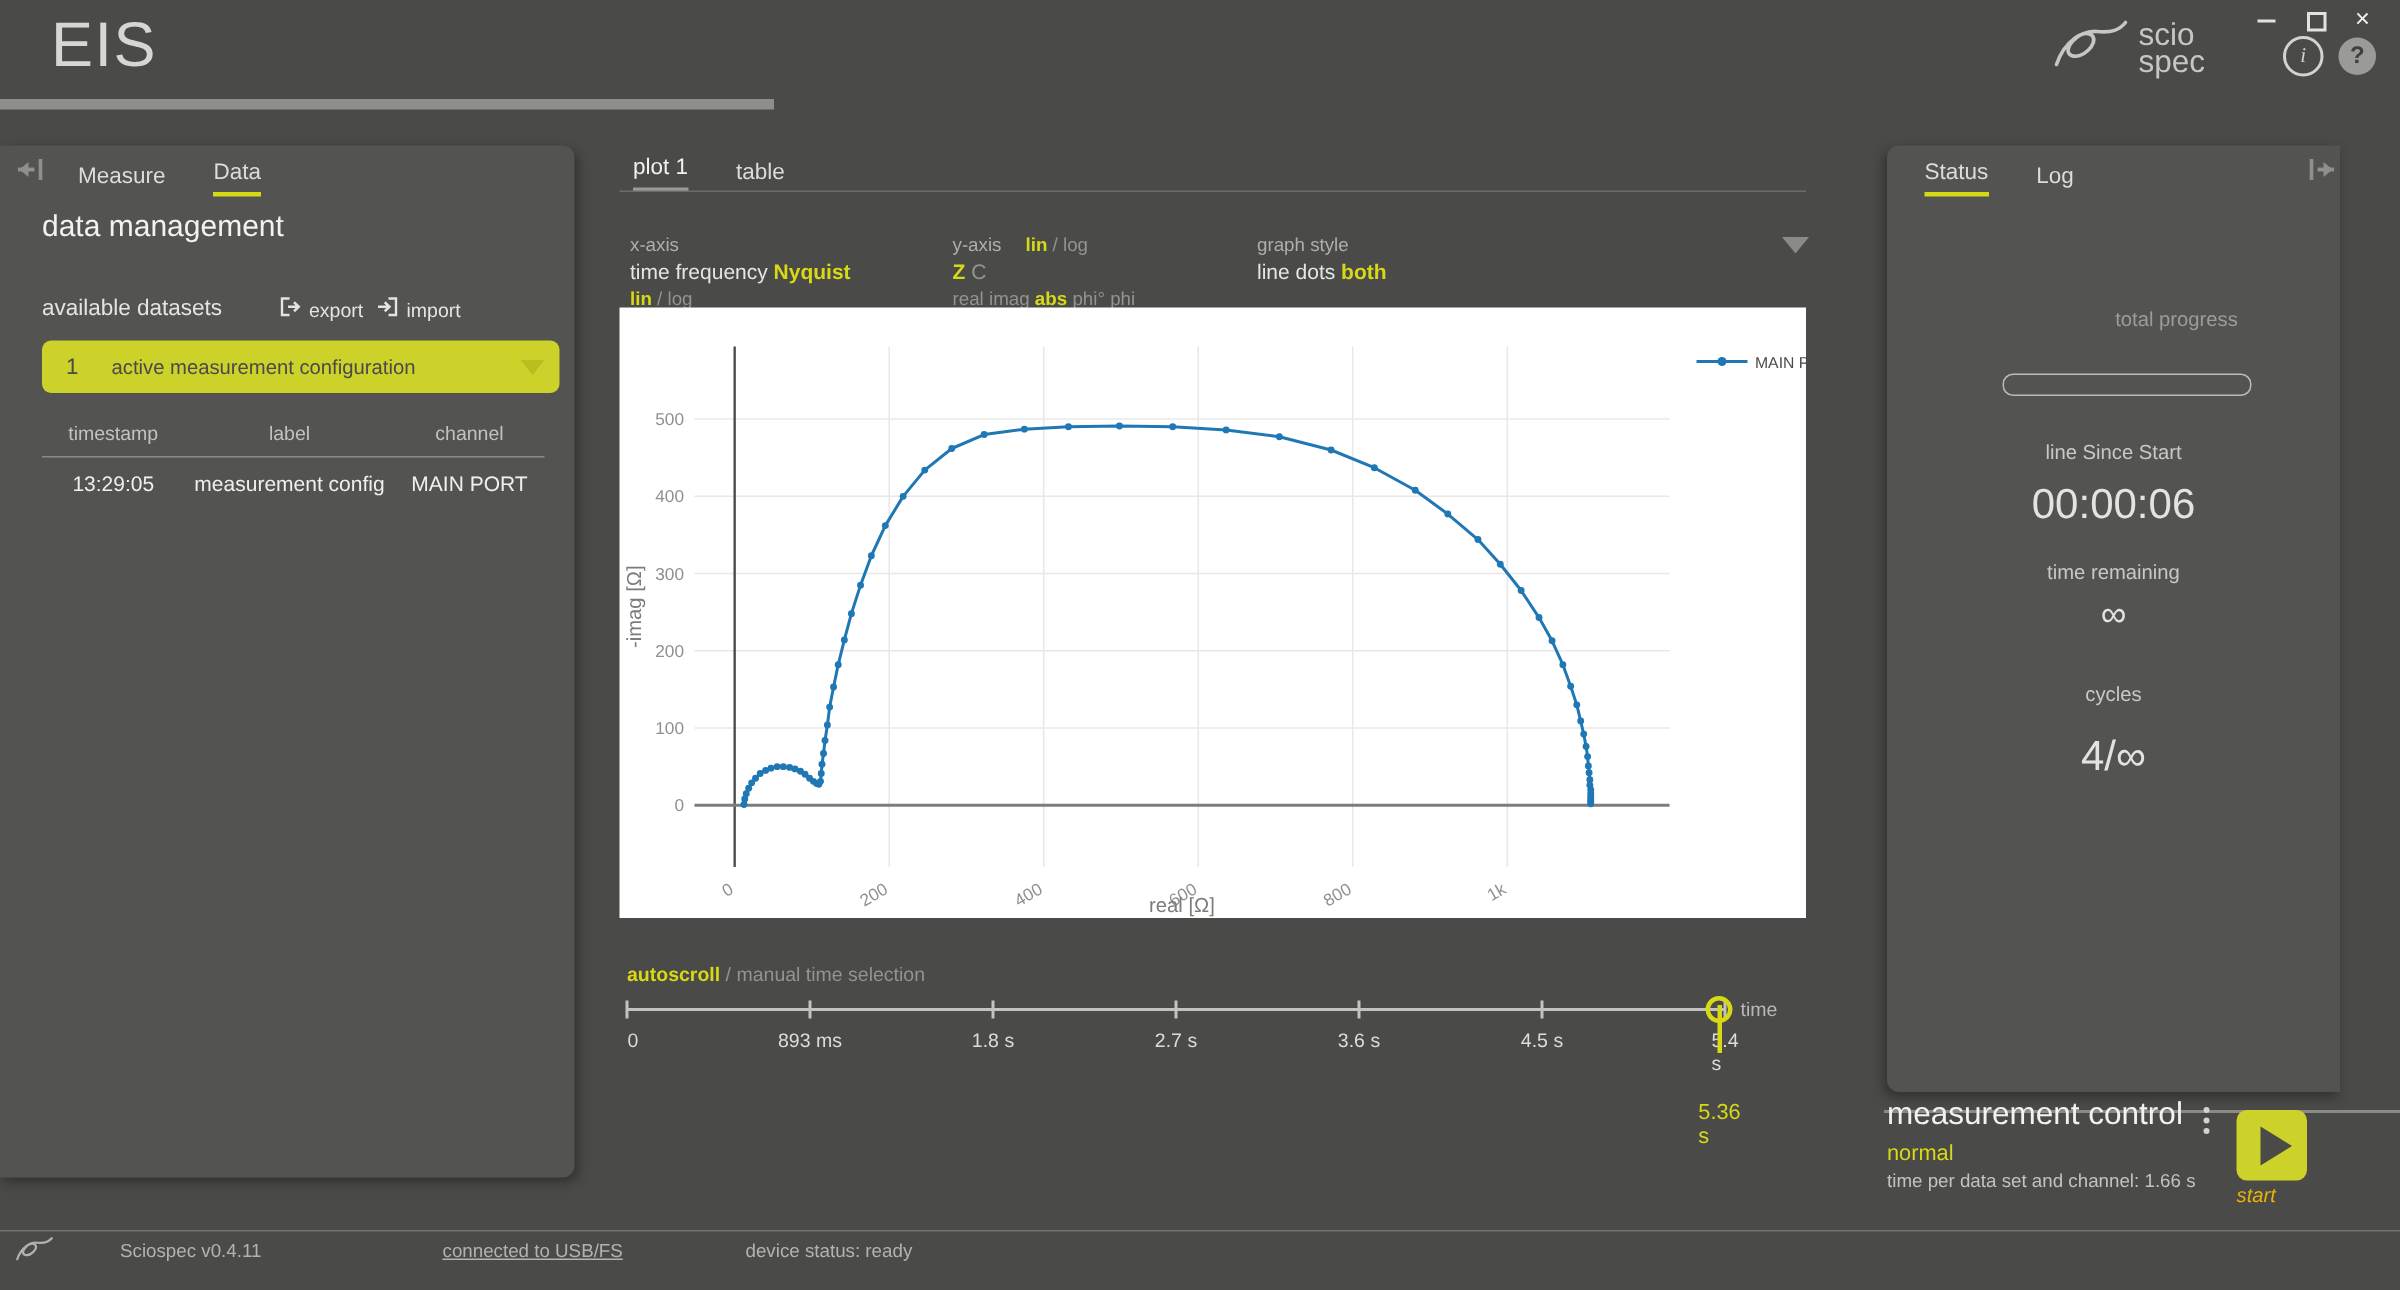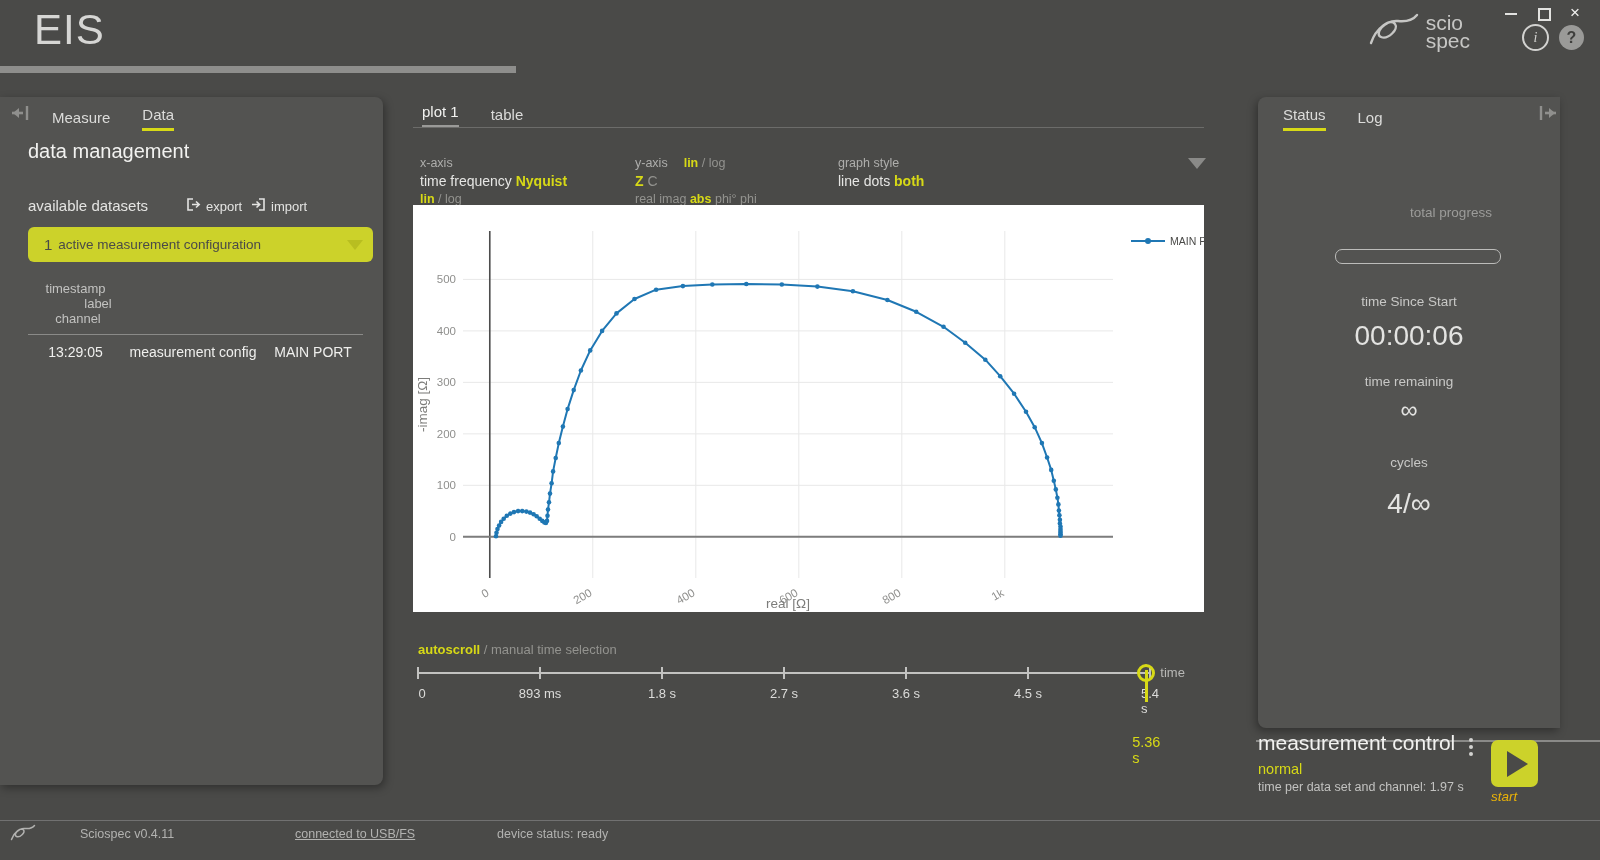--- a/index.html
+++ b/index.html
@@ -34,25 +34,25 @@
   .lp-tabs{position:absolute;left:52px;top:106px;}
   .lp-collapse{position:absolute;left:10px;top:104px;cursor:pointer;}
   .lp-heading{position:absolute;left:28px;top:140px;font-size:20px;color:#f2f2f0;}
   .lp-datasets-label{position:absolute;left:28px;top:197px;font-size:15px;color:#e4e4e2;}
   .lp-export{position:absolute;left:186px;top:197px;}
   .lp-import{position:absolute;left:251px;top:197px;}
   .tool-btn{display:flex;align-items:center;gap:5px;font-size:13px;color:#e4e4e2;cursor:pointer;}
   .dd{position:absolute;left:28px;top:227px;width:345px;height:35px;background:#ccd22a;border-radius:6px;
     display:flex;align-items:center;cursor:pointer;color:#4a4a48;}
   .dd-index{margin-left:16px;font-size:15px;}
-  .dd-label{margin-left:6px;font-size:13.5px;}
+  .dd-label{margin-left:22px;font-size:13.5px;}
   .dd-arrow{position:absolute;right:10px;top:13px;width:0;height:0;border-left:8px solid transparent;
     border-right:8px solid transparent;border-top:10px solid #b8be20;}
   .ds-table{position:absolute;left:28px;top:281px;width:335px;font-size:13px;}
-  .ds-head{display:flex;color:#c2c2c0;padding-bottom:8px;border-bottom:1px solid #8a8a88;flex-direction:column;}
+  .ds-head{display:flex;color:#c2c2c0;padding-bottom:8px;border-bottom:1px solid #8a8a88;}
   .ds-row{display:flex;color:#efefed;font-size:14px;padding-top:9px;cursor:pointer;}
   .ds-c1{width:95px;text-align:center;}
   .ds-c2{width:140px;text-align:center;}
   .ds-c3{width:100px;text-align:center;}
   
   .center-tabs{position:absolute;left:422px;top:103px;}
   .center-rule{position:absolute;left:413px;top:127px;width:791px;height:1px;background:#6c6c6a;}
   .ctrl{position:absolute;font-size:12.5px;color:#aeaeac;}
   .ctrl .row{margin-top:3px;white-space:nowrap;}
   .opts span{cursor:pointer;}
@@ -359,38 +359,38 @@
       <line x1="7" y1="9" x2="18" y2="9" stroke-width="2.6"></line>
       <path d="M11 4 L17 9 L11 14 Z" stroke="none"></path>
     </svg>
   </span>
 
   <div class="rp-center dim-label" style="top:205px;">total progress</div>
   <div class="progress">
     <div class="progress-fill" id="progress-fill" style="width: 0%;"></div>
   </div>
 
-  <div class="rp-center mid-label" style="top:294px;">time Since Start</div>
+  <div class="rp-center mid-label" style="top:294px;">line Since Start</div>
   <div class="rp-center big-val" style="top:310px;">00:00:06</div>
 
   <div class="rp-center mid-label" style="top:374px;">time remaining</div>
   <div class="rp-center" style="top:396px;font-size:24px;color:#e3e3e1;">∞</div>
 
   <div class="rp-center mid-label" style="top:455px;">cycles</div>
   <div class="rp-center big-val" style="top:478px;">4/∞</div>
 
   <div class="mc-divider"></div>
   <div class="mc-title">measurement control</div>
   <div class="mc-kebab">
       <i></i>
       <i></i>
       <i></i>
     </div>
   <div class="mc-mode">normal</div>
-  <div class="mc-info">time per data set and channel: 1.97 s</div>
+  <div class="mc-info">time per data set and channel: 1.66 s</div>
   <div class="play-btn">
     <span class="play-tri"></span>
   </div>
   <div class="start-label">start</div>
 
   <div class="status-divider"></div>
   <div class="status-bar">
     <span class="sb-logo">
       <svg width="26" height="20" viewBox="0 0 52 40" fill="none" stroke="#b2b2b0" stroke-width="3" stroke-linecap="round">
         <path d="M3 33 C 8 18, 22 8, 27 14 C 31 19, 20 30, 13 27 C 6 24, 16 10, 30 11 C 40 12, 45 10, 49 5"></path>

